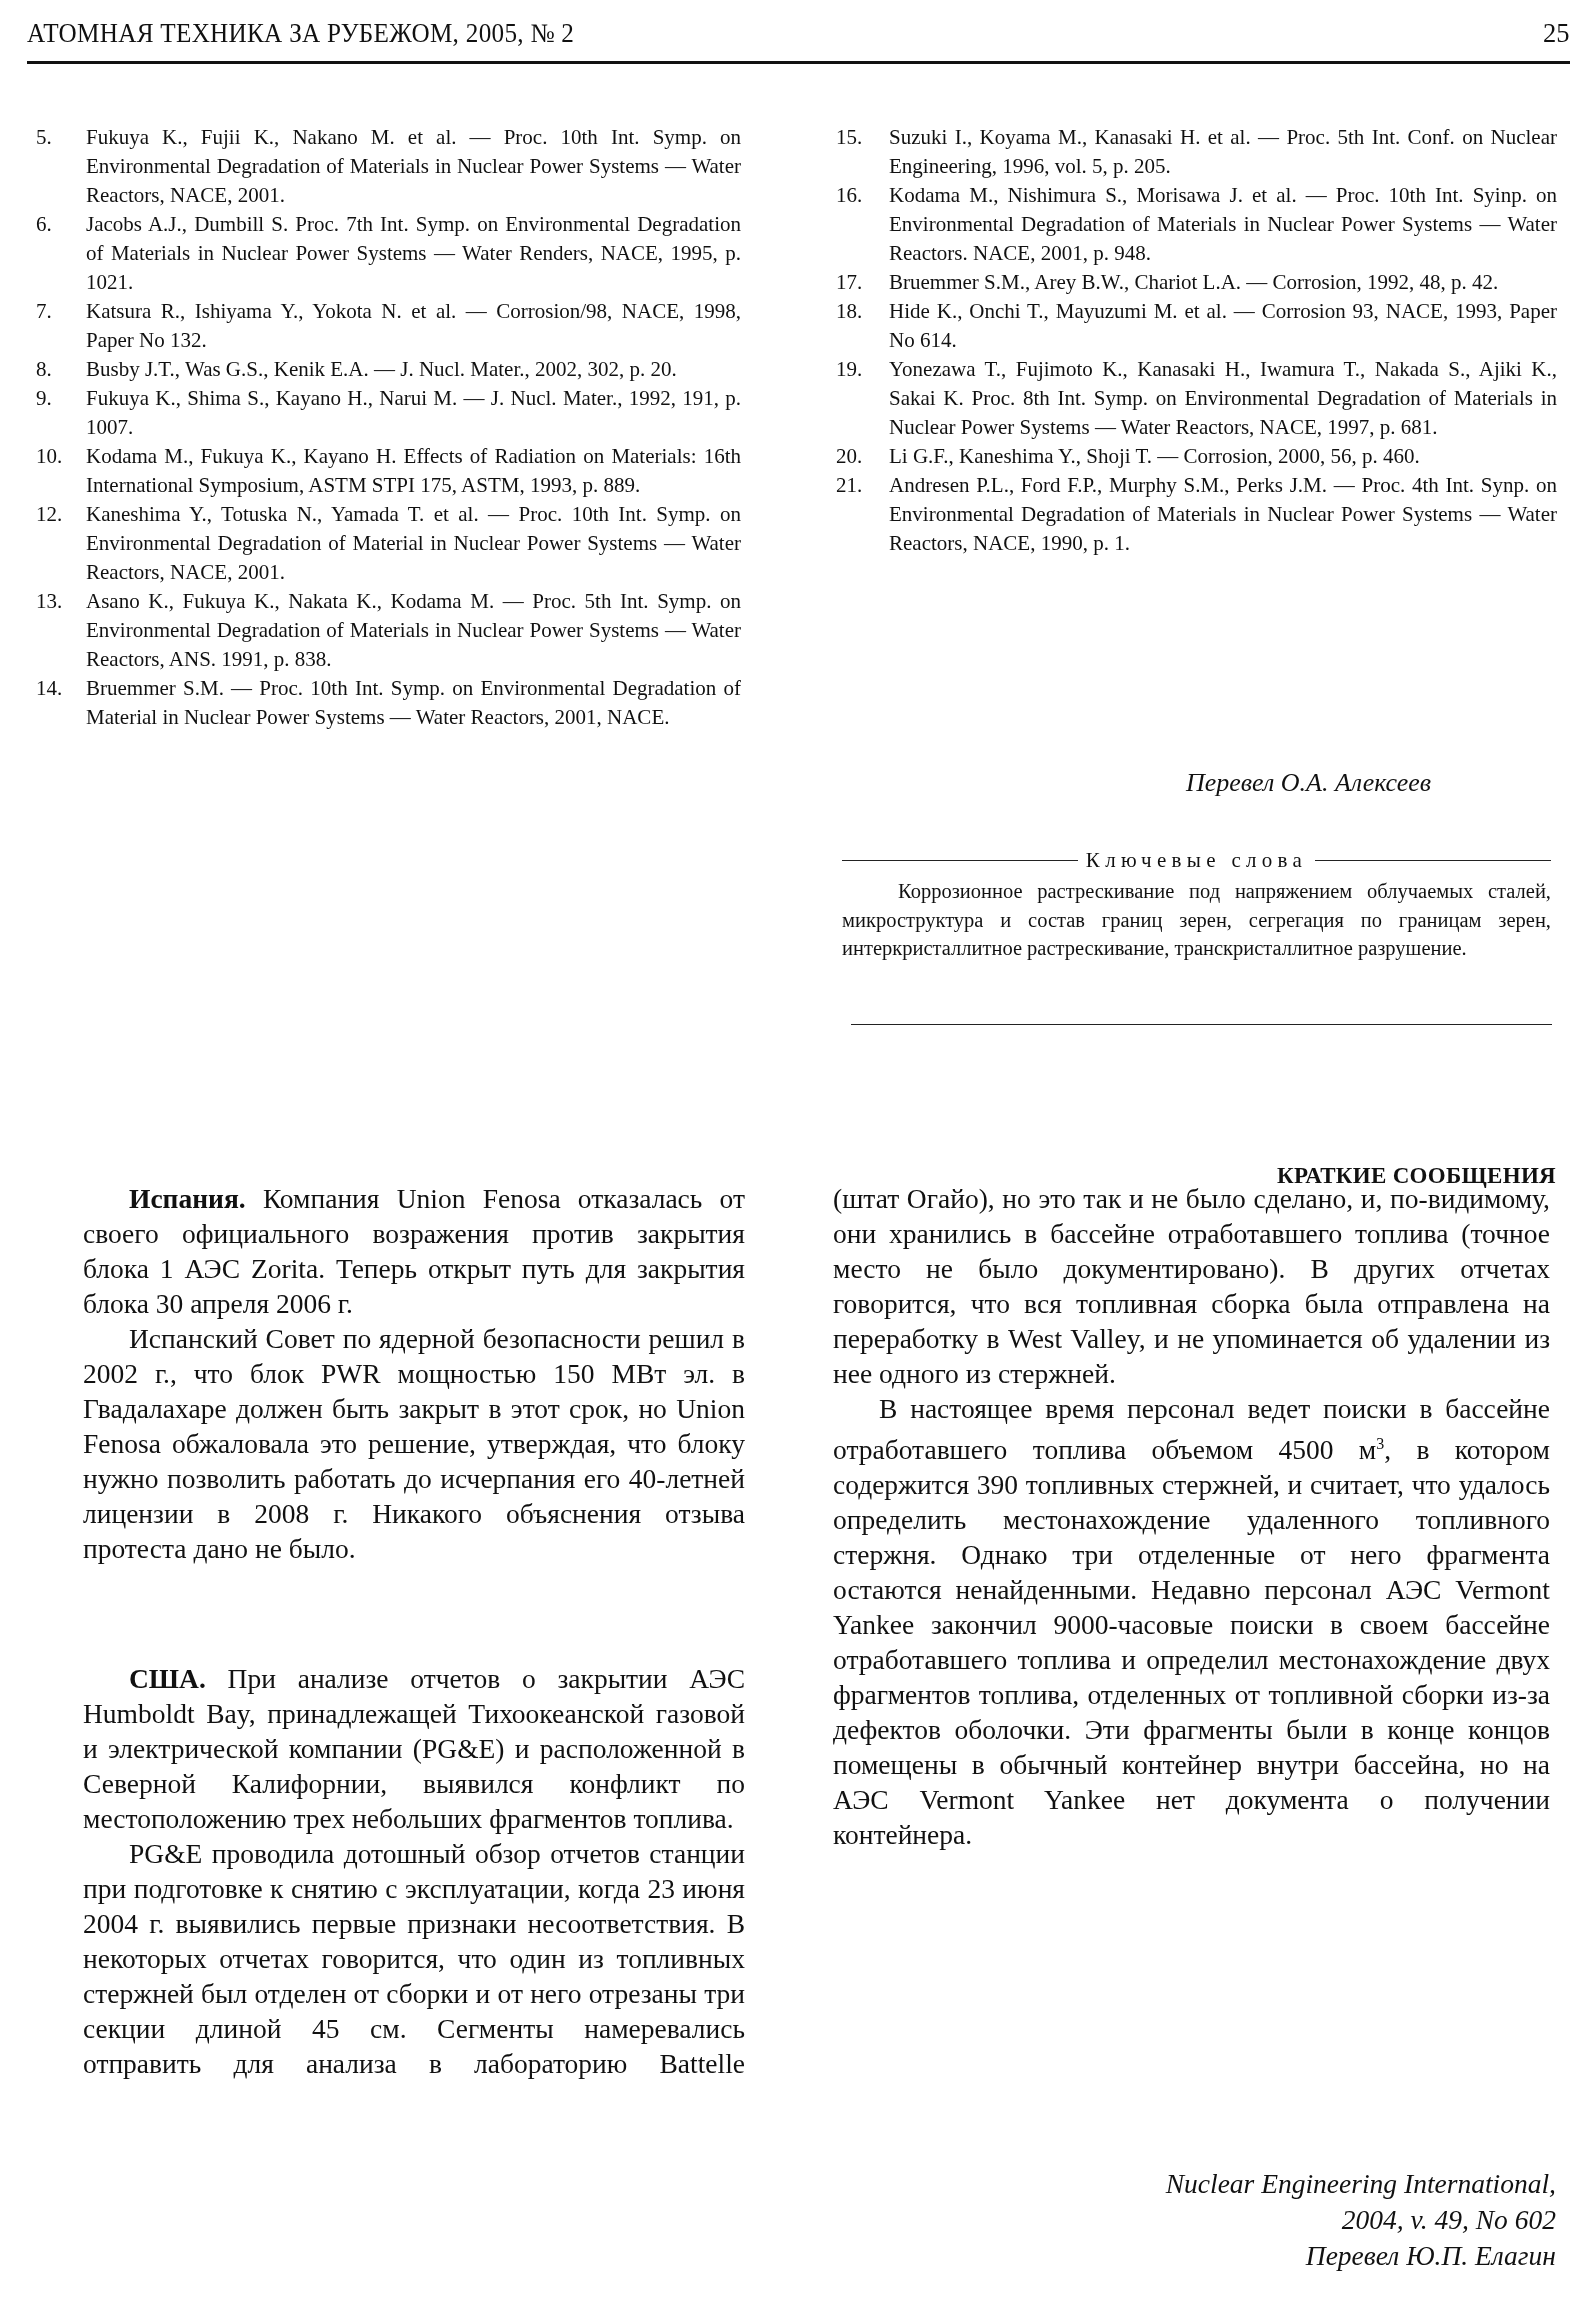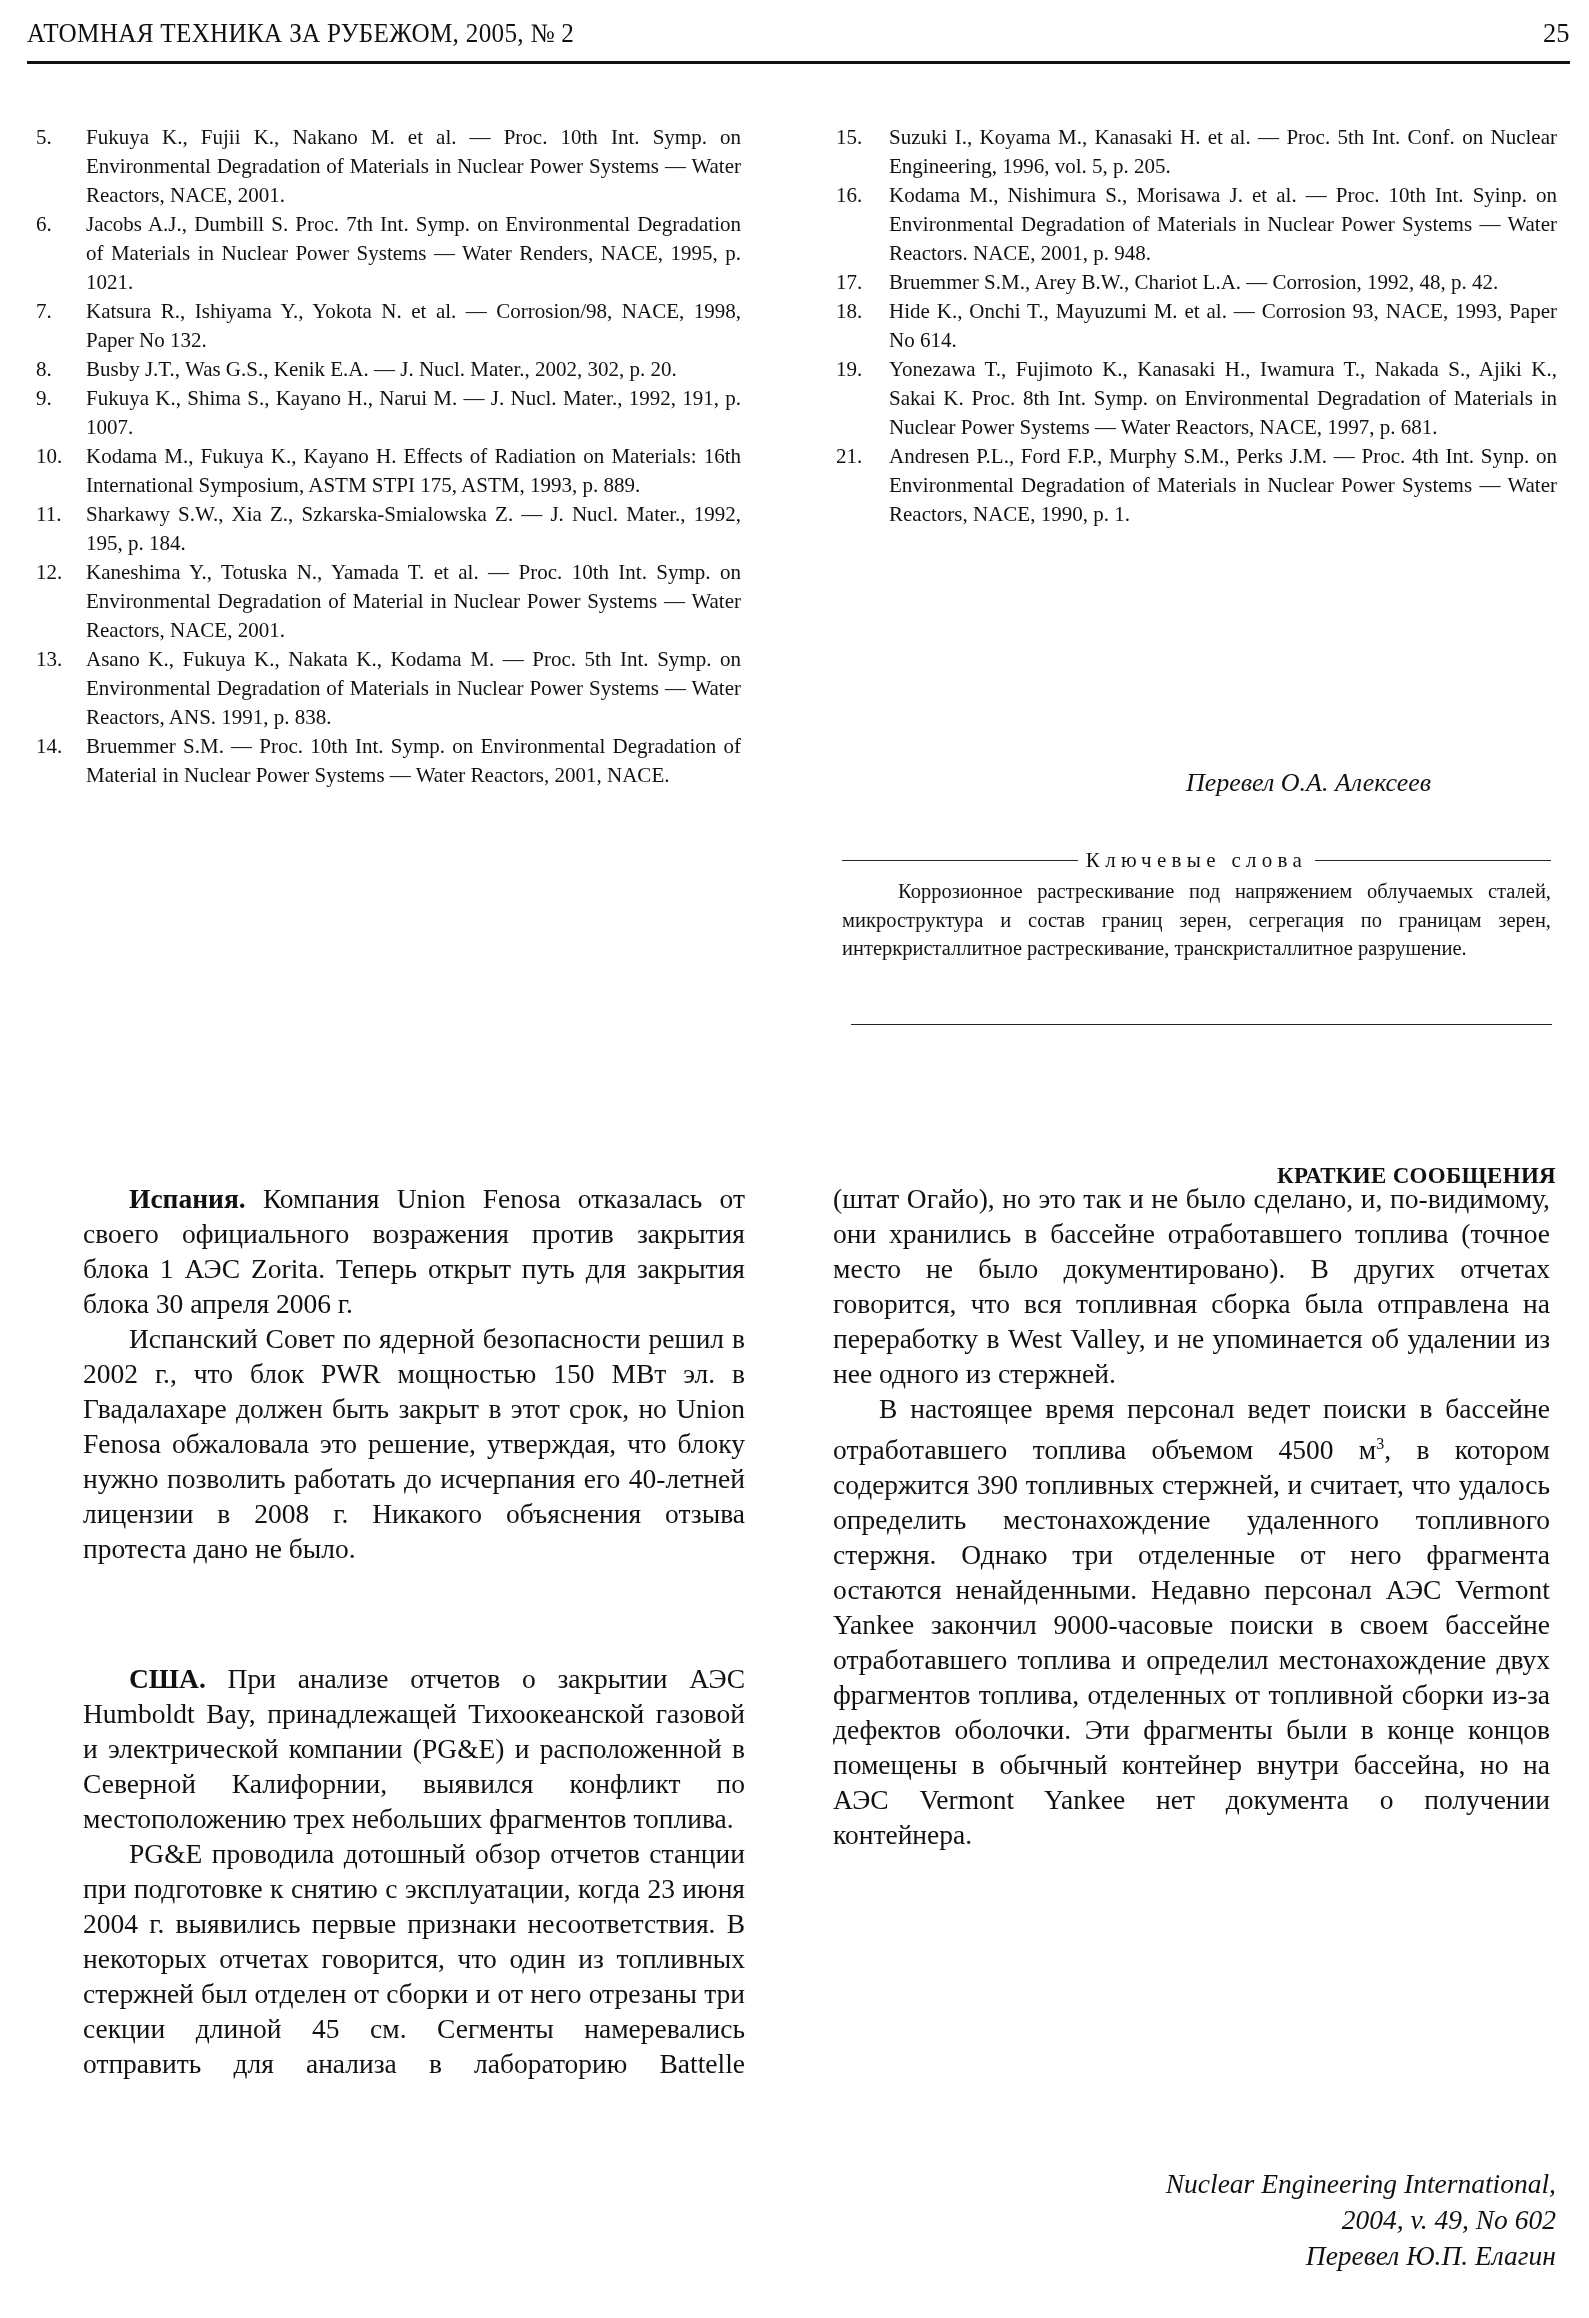--- a/index.html
+++ b/index.html
@@ -68,24 +68,20 @@
     </div>
   <div class="ref">
       <span class="ref-num">9.</span>
       <span class="ref-text">Fukuya K., Shima S., Kayano H., Narui M. — J. Nucl. Mater., 1992, 191, p. 1007.</span>
     </div>
   <div class="ref">
       <span class="ref-num">10.</span>
       <span class="ref-text">Kodama M., Fukuya K., Kayano H. Effects of Radiation on Materials: 16th International Symposium, ASTM STPI 175, ASTM, 1993, p. 889.</span>
     </div>
   <div class="ref">
-      <span class="ref-num">11.</span>
-      <span class="ref-text">Sharkawy S.W., Xia Z., Szkarska-Smialowska Z. — J. Nucl. Mater., 1992, 195, p. 184.</span>
-    </div>
-  <div class="ref">
       <span class="ref-num">12.</span>
       <span class="ref-text">Kaneshima Y., Totuska N., Yamada T. et al. — Proc. 10th Int. Symp. on Environmental Degradation of Material in Nuclear Power Systems — Water Reactors, NACE, 2001.</span>
     </div>
   <div class="ref">
       <span class="ref-num">13.</span>
       <span class="ref-text">Asano K., Fukuya K., Nakata K., Kodama M. — Proc. 5th Int. Symp. on Environmental Degradation of Materials in Nuclear Power Systems — Water Reactors, ANS. 1991, p. 838.</span>
     </div>
   <div class="ref">
       <span class="ref-num">14.</span>
       <span class="ref-text">Bruemmer S.M. — Proc. 10th Int. Symp. on Environmental Degradation of Material in Nuclear Power Systems — Water Reactors, 2001, NACE.</span>
@@ -105,20 +101,24 @@
       <span class="ref-num">17.</span>
       <span class="ref-text">Bruemmer S.M., Arey B.W., Chariot L.A. — Corrosion, 1992, 48, p. 42.</span>
     </div>
   <div class="ref">
       <span class="ref-num">18.</span>
       <span class="ref-text">Hide K., Onchi T., Mayuzumi M. et al. — Corrosion 93, NACE, 1993, Paper No 614.</span>
     </div>
   <div class="ref">
       <span class="ref-num">19.</span>
       <span class="ref-text">Yonezawa T., Fujimoto K., Kanasaki H., Iwamura T., Nakada S., Ajiki K., Sakai K. Proc. 8th Int. Symp. on Environmental Degradation of Materials in Nuclear Power Systems — Water Reactors, NACE, 1997, p. 681.</span>
+    </div>
+  <div class="ref">
+      <span class="ref-num">20.</span>
+      <span class="ref-text">Li G.F., Kaneshima Y., Shoji T. — Corrosion, 2000, 56, p. 460.</span>
     </div>
   <div class="ref">
       <span class="ref-num">21.</span>
       <span class="ref-text">Andresen P.L., Ford F.P., Murphy S.M., Perks J.M. — Proc. 4th Int. Synp. on Environmental Degradation of Materials in Nuclear Power Systems — Water Reactors, NACE, 1990, p. 1.</span>
     </div>
 </div>
 
 <div class="translator-1">Перевел О.А. Алексеев</div>
 
 <div class="keywords">

